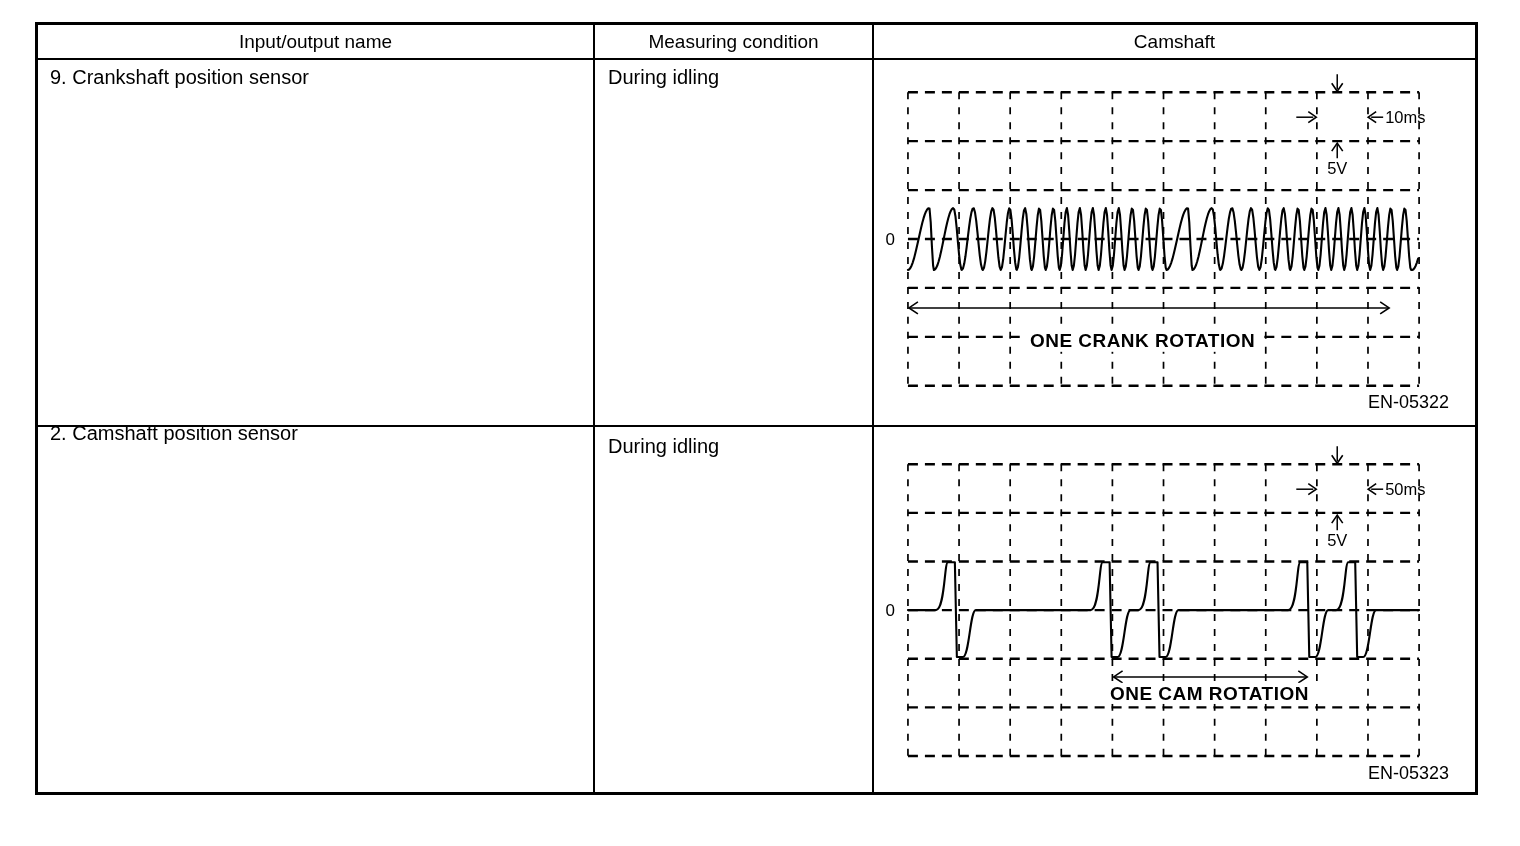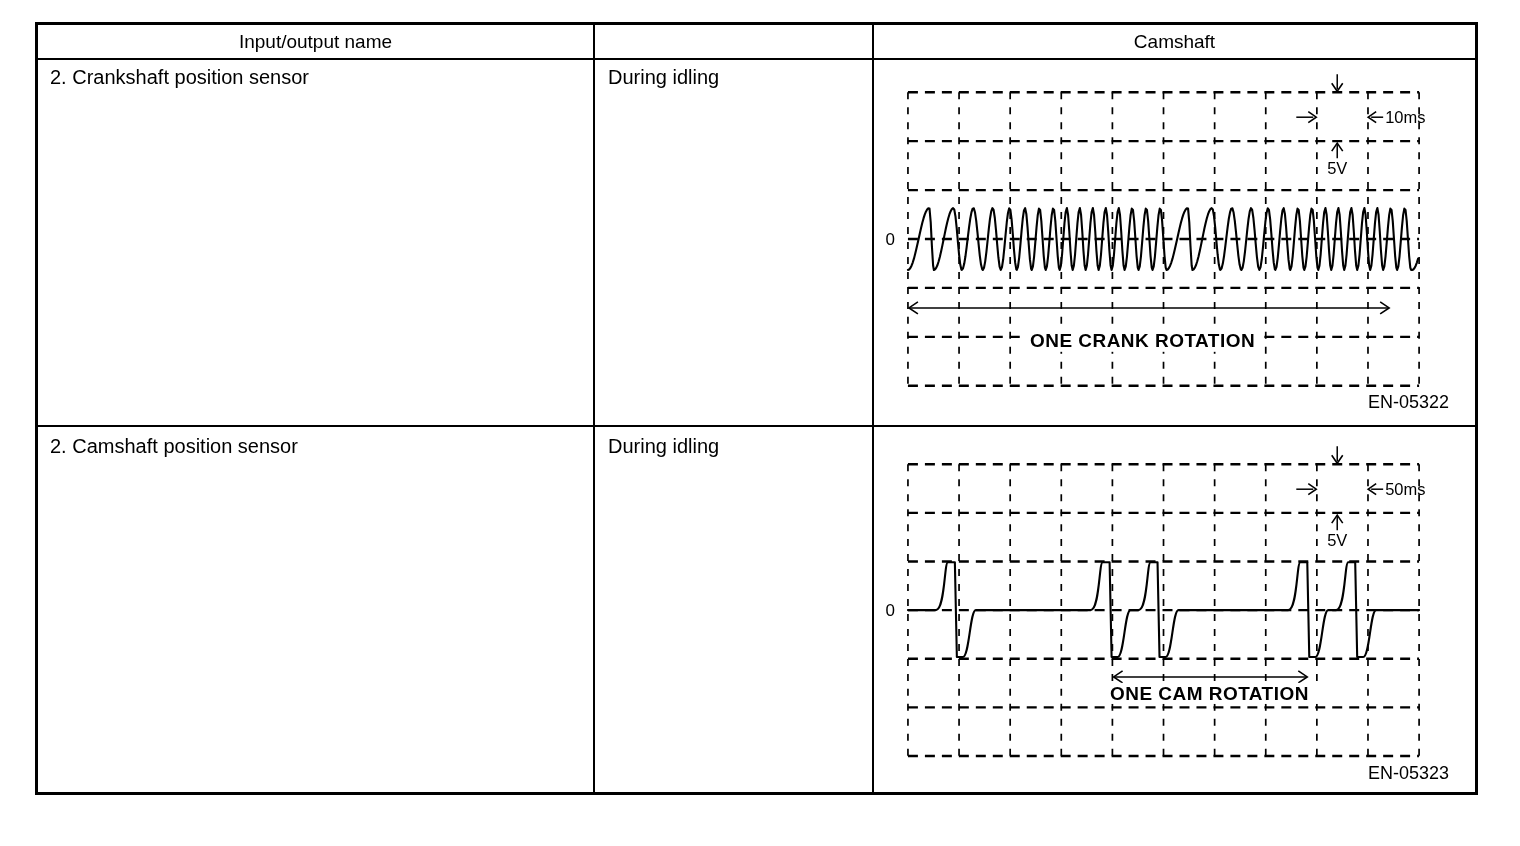--- a/index.html
+++ b/index.html
@@ -9,21 +9,21 @@
              border:3px solid #000;box-sizing:border-box;}
   .vline{position:absolute;top:0;bottom:0;width:2px;background:#000;}
   .v1{left:555px}.v2{left:834px}
   .hline{position:absolute;left:0;right:0;height:2px;background:#000;}
   .h1{top:33px}.h2{top:400px}
   .hcell{position:absolute;top:0;height:24px;line-height:33px;text-align:center;
          font-size:19px;white-space:nowrap;}
   .hc1{left:0;width:555px}.hc2{left:557px;width:277px}.hc3{left:836px;width:601px}
   .blabel{position:absolute;font-size:20px;white-space:nowrap;}
   .r1n{left:12px;top:41px}.r1c{left:570px;top:41px}
-  .r2n{left:12px;top:410px}.r2c{left:570px;top:410px}
+  .r2n{left:12px;top:397px}.r2c{left:570px;top:410px}
   .figsvg{position:absolute;left:835px;}
   .f0{top:33px}.f1{top:402px}
   .gl-h{stroke:#000;stroke-width:2.4;stroke-dasharray:10 7;}
   .gl-v{stroke:#000;stroke-width:1.7;stroke-dasharray:7 8;}
   .trace{fill:none;stroke:#000;stroke-width:2.1;stroke-linejoin:round;stroke-linecap:round;}
   .aline{fill:none;stroke:#000;stroke-width:1.5;}
   .ahead{fill:none;stroke:#000;stroke-width:1.6;stroke-linejoin:miter;}
   .t0{font-size:17px;}
   .tdiv{font-size:16.5px;}
   .tspan{font-size:19px;font-weight:bold;letter-spacing:.5px;}
@@ -35,23 +35,24 @@
 
 <div class="page">
   <div class="doc-table">
 
     <div class="vline v1"></div>
     <div class="vline v2"></div>
     <div class="hline h1"></div>
     <div class="hline h2"></div>
 
     <div class="hcell hc1">Input/output name</div>
+    <div class="hcell hc2">Measuring condition</div>
     <div class="hcell hc3">Camshaft</div>
 
-    <div class="blabel r1n">2. Crankshaft position sensor</div>
+    <div class="blabel r1n">9. Crankshaft position sensor</div>
     <div class="blabel r1c">During idling</div>
     <div class="blabel r2n">2. Camshaft position sensor</div>
     <div class="blabel r2c">During idling</div>
 
     <svg class="figsvg f0" width="602" height="367" viewBox="0 0 603 367">
       <g class="gridlines">
           <line x1="35" y1="34" x2="35" y2="328" class="gl-v"></line>
           <line x1="86.2" y1="34" x2="86.2" y2="328" class="gl-v"></line>
           <line x1="137.4" y1="34" x2="137.4" y2="328" class="gl-v"></line>
           <line x1="188.60000000000002" y1="34" x2="188.60000000000002" y2="328" class="gl-v"></line>

